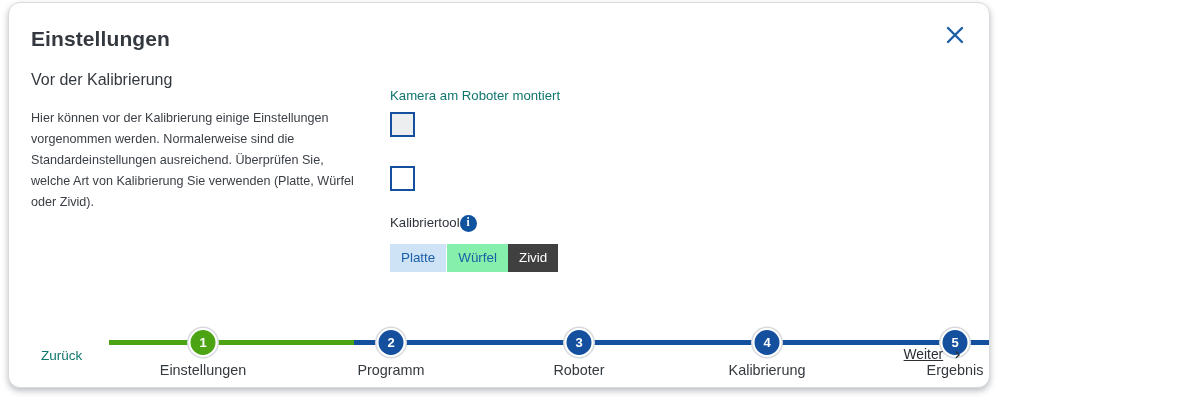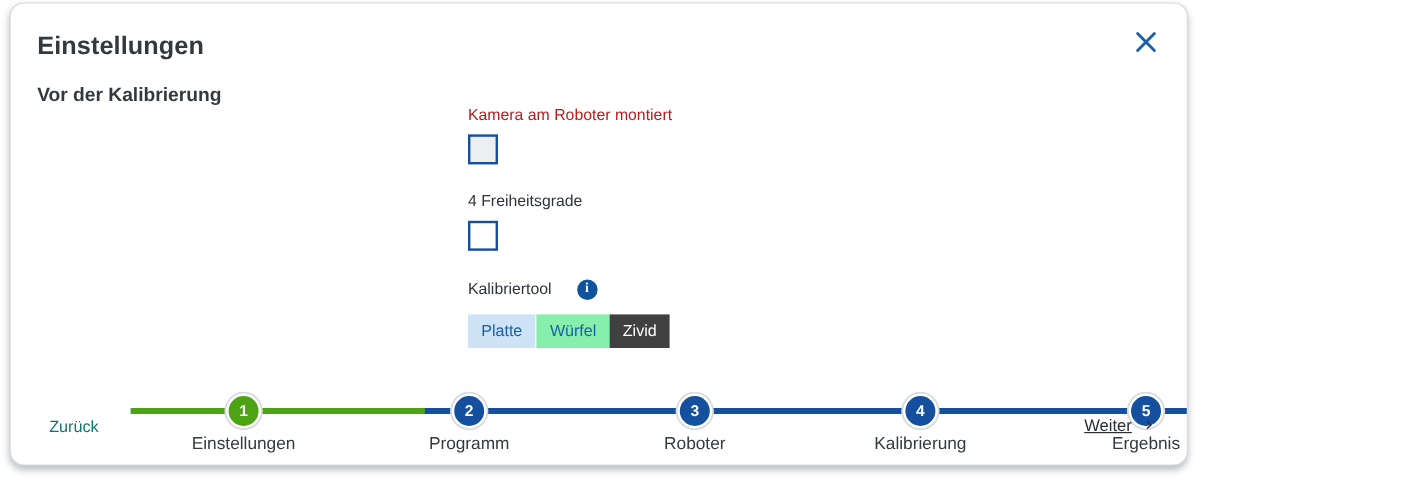--- a/index.html
+++ b/index.html
@@ -55,21 +55,21 @@
     font-size: 21px;
     font-weight: bold;
     color: #34393f;
     letter-spacing: 0.1px;
   }
   .section-title {
     position: absolute;
     left: 22px;
     top: 68px;
     font-size: 16px;
-    font-weight: bold;
+    font-weight: normal;
     color: #34393f;
   }
   .intro-text {
     position: absolute;
     left: 22px;
     top: 105px;
     width: 330px;
     font-size: 12.6px;
     line-height: 21px;
     color: #3a3f45;
@@ -83,21 +83,21 @@
     width: 420px;
   }
   .field { margin-bottom: 0; }
 
   .field-label {
     font-size: 13.2px;
     color: #2f343a;
     line-height: 18px;
     display: block;
   }
-  .field-label.disabled { color: #b91c1c; }
+  .field-label.disabled { color: #0f766e; }
 
   .checkbox {
     width: 25px;
     height: 25px;
     border: 2px solid #14509e;
     background: #ffffff;
     box-sizing: border-box;
     margin-top: 7px;
     cursor: pointer;
     display: block;
@@ -106,21 +106,21 @@
     background: #eceef0;
     cursor: default;
   }
 
   .field-spacer-a { height: 22px; }
   .field-spacer-b { height: 23px; }
 
   .label-row {
     display: flex;
     align-items: center;
-    gap: 21px;
+    gap: 0;
   }
   .info-icon {
     width: 17px;
     height: 17px;
     border-radius: 50%;
     background: #0f529e;
     color: #ffffff;
     font-size: 11.5px;
     font-weight: bold;
     font-family: "Liberation Serif", serif;
@@ -251,32 +251,32 @@
 <div class="dialog">
 
   <button class="close-btn" aria-label="close">
     <svg width="18" height="18" viewBox="0 0 18 18">
       <path d="M2 2 L16 16 M16 2 L2 16" stroke="#1b5fa8" stroke-width="2.4" stroke-linecap="round"></path>
     </svg>
   </button>
 
   <div class="page-title">Einstellungen</div>
   <div class="section-title">Vor der Kalibrierung</div>
+  <div class="intro-text">Hier können vor der Kalibrierung einige Einstellungen vorgenommen werden. Normalerweise sind die Standardeinstellungen ausreichend. Überprüfen Sie, welche Art von Kalibrierung Sie verwenden (Platte, Würfel oder Zivid).</div>
 
   <div class="settings-col">
 
     <div class="field">
       <span class="field-label disabled">Kamera am Roboter montiert</span>
       <div class="checkbox disabled"></div>
     </div>
 
     <div class="field-spacer-a"></div>
 
     <div class="field">
-      <span class="field-label">4 Freiheitsgrade</span>
       <div class="checkbox"></div>
     </div>
 
     <div class="field-spacer-b"></div>
 
     <div class="field">
       <div class="label-row">
         <span class="field-label">Kalibriertool</span>
         <span class="info-icon">i</span>
       </div>

